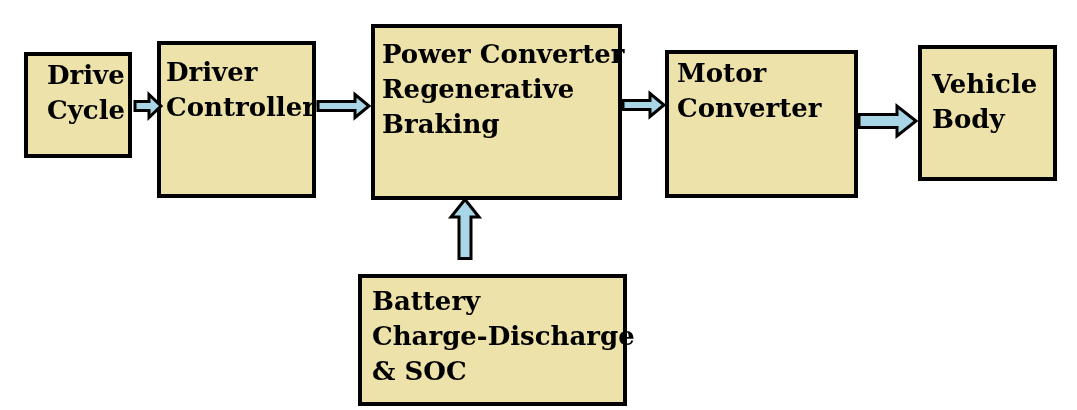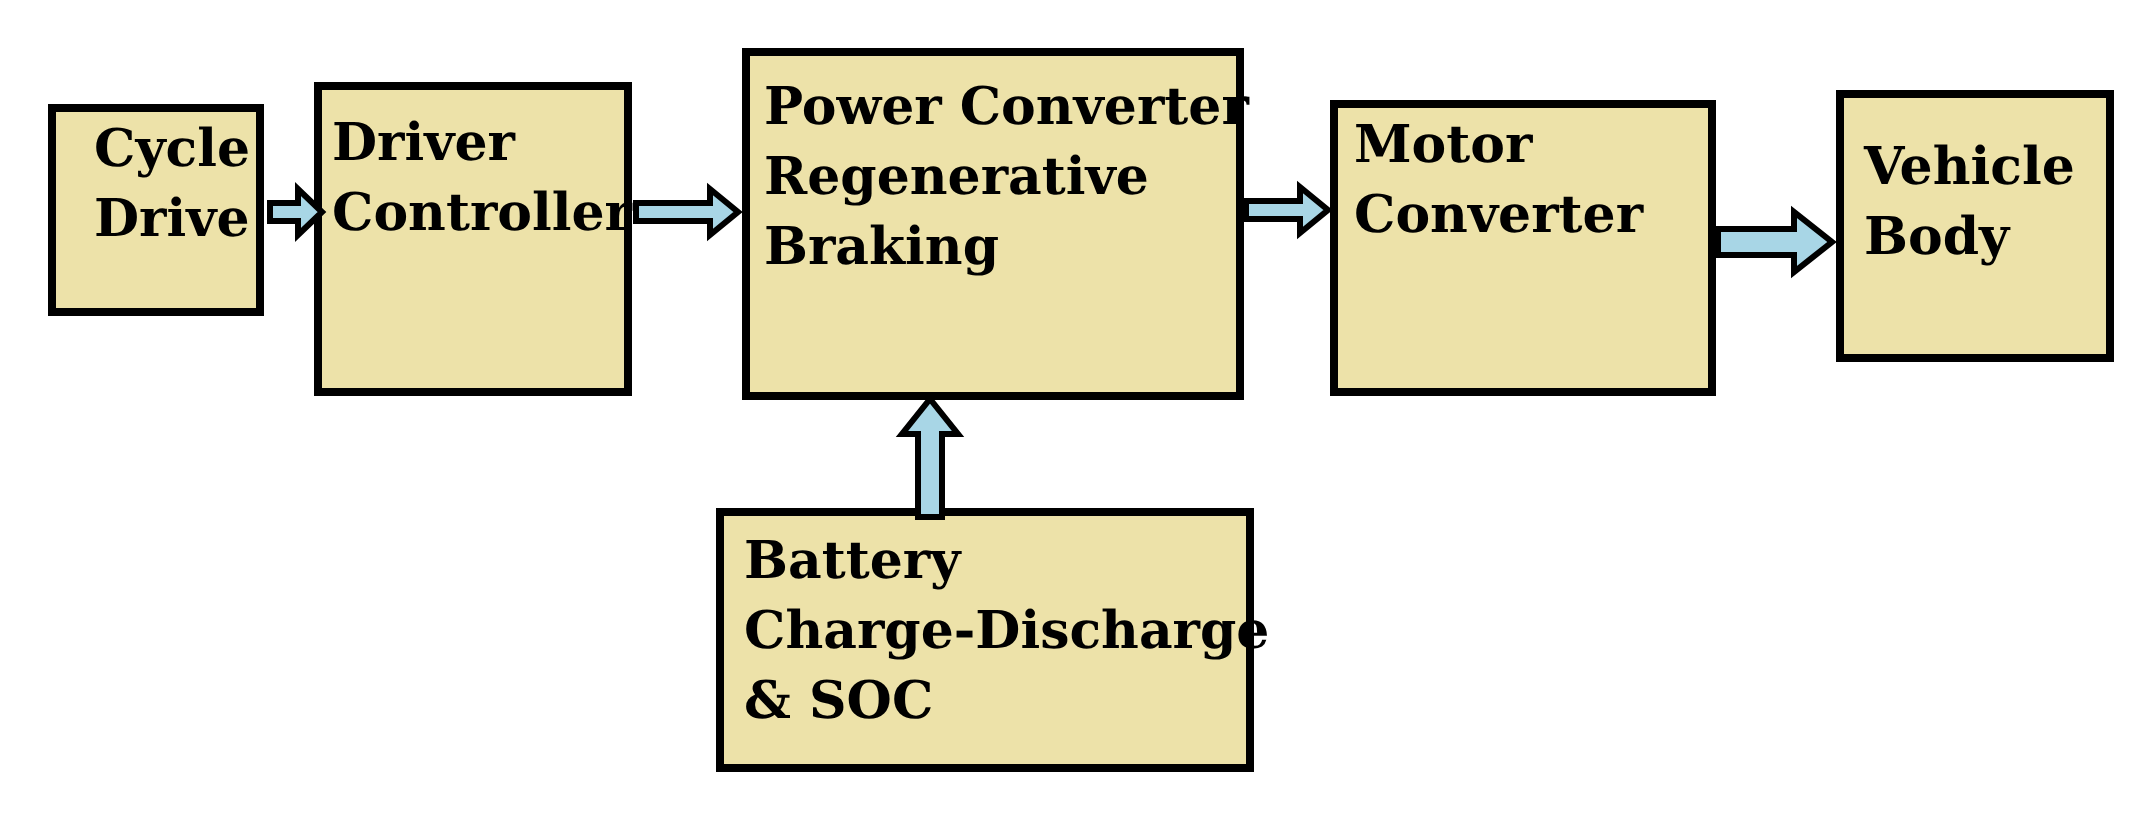--- a/index.html
+++ b/index.html
@@ -21,43 +21,43 @@
     font-size: 26px;
     line-height: 35px;
   }
   .line { display: block; white-space: nowrap; }
 
   .b1 { left: 24px;  top: 52px;  width: 108px; height: 106px; padding: 2px  0 0 19px; }
   .b2 { left: 157px; top: 41px;  width: 159px; height: 157px; padding: 10px 0 0 5px; }
   .b3 { left: 371px; top: 24px;  width: 251px; height: 176px; padding: 9px 0 0 7px; }
   .b4 { left: 665px; top: 37px;  width: 193px; height: 148px; padding: 2px  0 0 8px; margin-top: 13px; }
   .b5 { left: 918px; top: 45px;  width: 139px; height: 136px; padding: 18px 0 0 10px; }
-  .b6 { left: 358px; top: 254px; width: 269px; height: 132px; padding: 6px 0 17px 10px; }
+  .b6 { left: 358px; top: 274px; width: 269px; height: 132px; padding: 6px 0 17px 10px; }
 
   .arrow { position: absolute; overflow: visible; }
   .arrow polygon {
     fill: var(--arrow-fill, #a8d6e6);
     stroke: var(--arrow-outline, #000000);
     stroke-width: 3;
     stroke-linejoin: miter;
   }
   .a1 { left: 133px; top: 92px;  width: 30px; height: 28px; }
   .a2 { left: 316px; top: 92px;  width: 55px; height: 28px; }
   .a3 { left: 621px; top: 91px;  width: 45px; height: 28px; }
   .a4 { left: 857px; top: 103px; width: 62px; height: 36px; }
   .a5 { left: 448px; top: 197px; width: 34px; height: 63px; }
 </style>
 </head>
 <body>
 
 <div class="canvas">
 
   <div class="block b1">
+    <span class="line">Drive</span>
     <span class="line">Cycle</span>
-    <span class="line">Drive</span>
   </div>
 
   <div class="block b2">
     <span class="line">Driver</span>
     <span class="line">Controller</span>
   </div>
 
   <div class="block b3">
     <span class="line">Power Converter</span>
     <span class="line">Regenerative</span>

